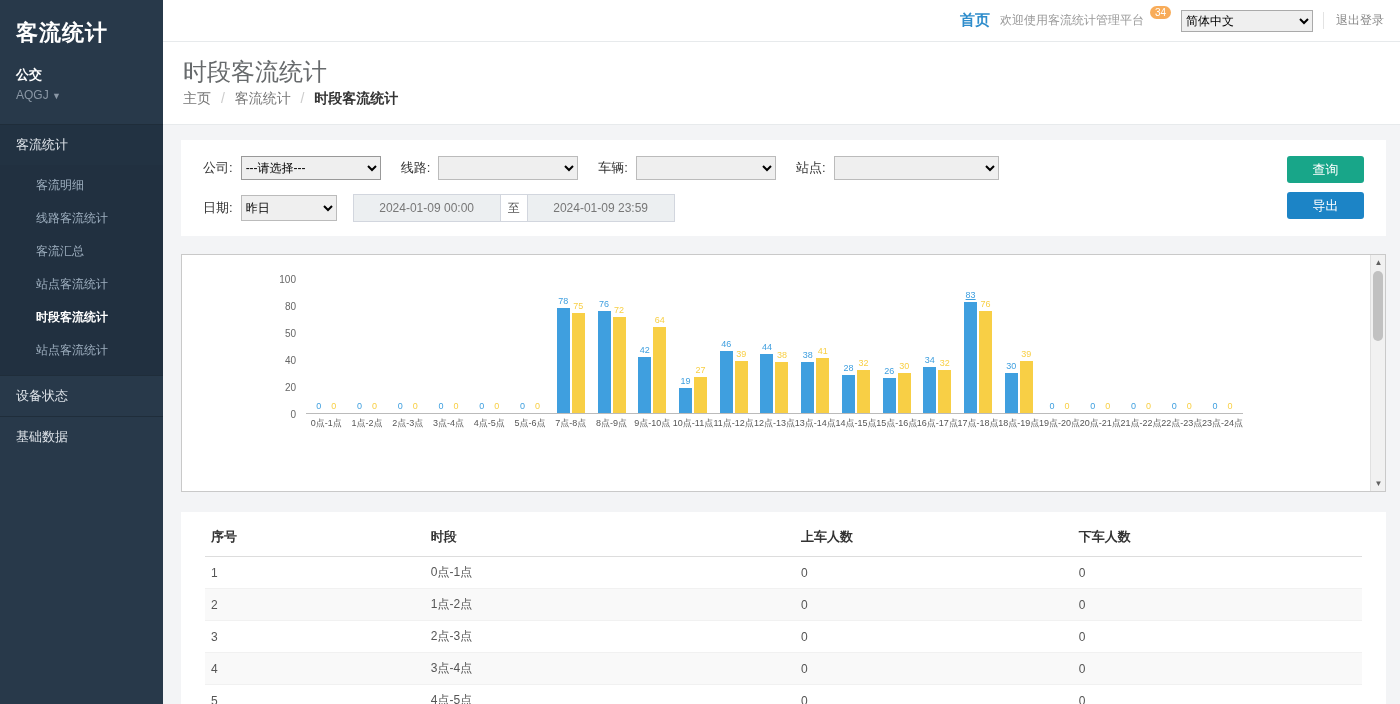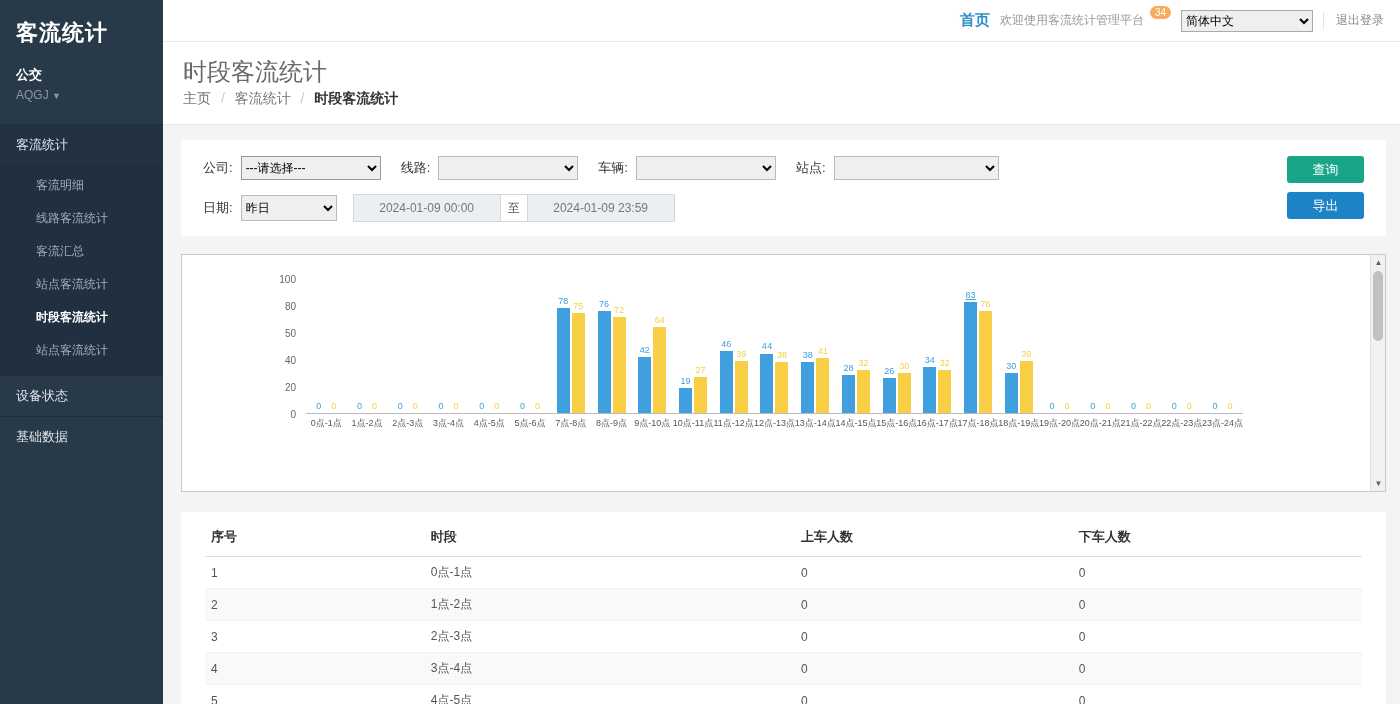--- a/index.html
+++ b/index.html
@@ -354,21 +354,21 @@
                 <div class="bar-wrap">
                   <span class="bar-val" style="color: rgb(248, 207, 69);">39</span>
                   <div class="bar" style="height: 39%; background: rgb(248, 207, 69);"></div>
                 </div>
               </div>
               <div class="cat-label">11点-12点</div>
             </div>
             <div class="bar-group">
               <div class="bars">
                 <div class="bar-wrap">
-                  <span class="bar-val" style="color: rgb(63, 159, 223); font-family: Liberation Mono, monospace;">44</span>
+                  <span class="bar-val" style="color: rgb(63, 159, 223);">44</span>
                   <div class="bar" style="height: 44%; background: rgb(63, 159, 223);"></div>
                 </div>
                 <div class="bar-wrap">
                   <span class="bar-val" style="color: rgb(248, 207, 69);">38</span>
                   <div class="bar" style="height: 38%; background: rgb(248, 207, 69);"></div>
                 </div>
               </div>
               <div class="cat-label">12点-13点</div>
             </div>
             <div class="bar-group">

